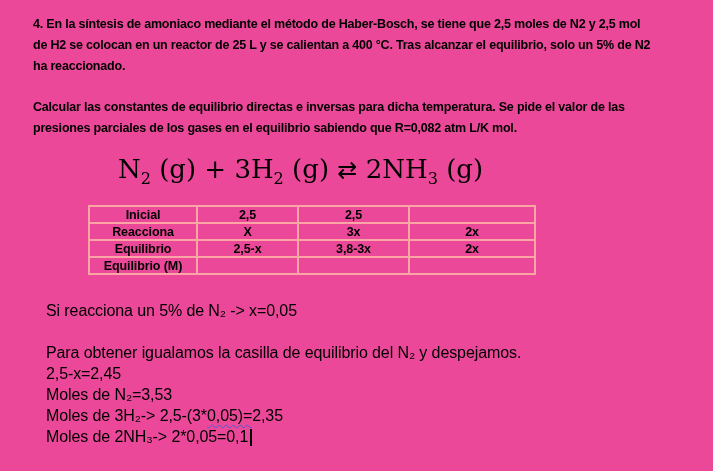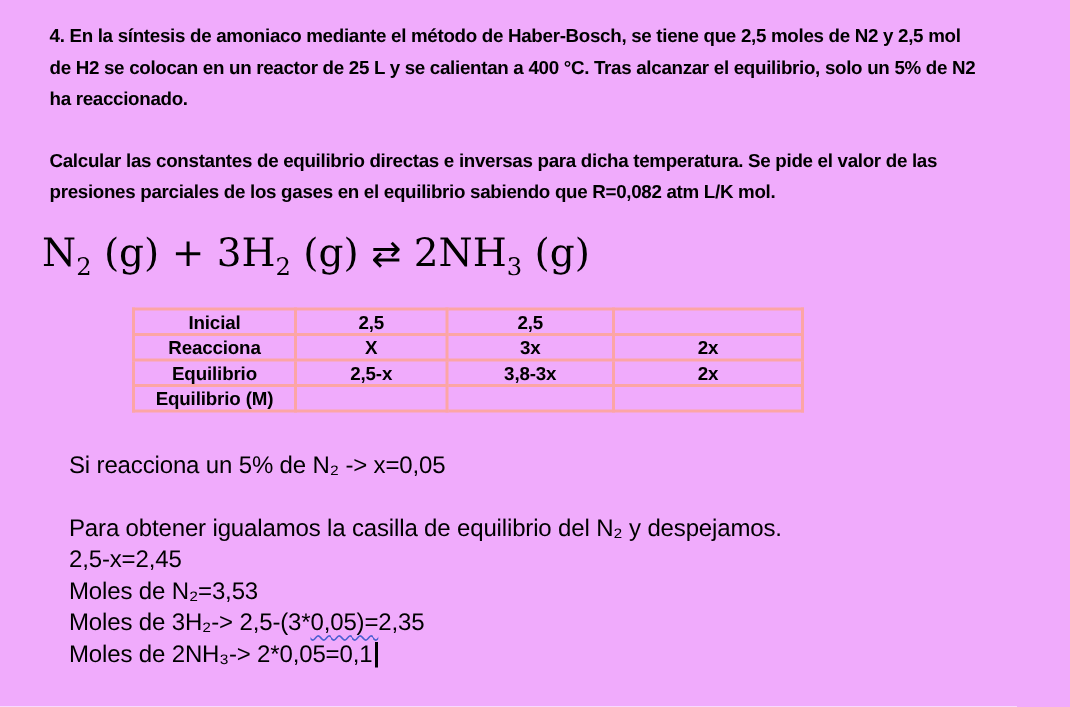--- a/index.html
+++ b/index.html
@@ -11,21 +11,21 @@
     width: 713px;
     height: 471px;
     position: relative;
     overflow: hidden;
     font-family: "Liberation Sans", "DejaVu Sans", sans-serif;
     color: #000000;
   }
   .page {
     position: absolute;
     inset: 0;
-    background: #f0abfc;
+    background: #ec4899;
   }
   .para {
     position: absolute;
     left: 33px;
     right: 10px;
     font-size: 12.5px;
     font-weight: bold;
     line-height: 21px;
     letter-spacing: -0.2px;
   }
@@ -33,21 +33,21 @@
   #p1 { top: 14px; }
   #p2 { top: 97px; }
 
   .equation {
     position: absolute;
     top: 152px;
     left: 0;
     width: 573px;
     box-sizing: border-box;
     padding-left: 28px;
-    text-align: left;
+    text-align: center;
     font-family: "DejaVu Serif", "Liberation Serif", serif;
     font-size: 26px;
     line-height: 34px;
     white-space: nowrap;
   }
   .equation sub {
     font-size: 62%;
     line-height: 0;
   }
   .equation .rx {

